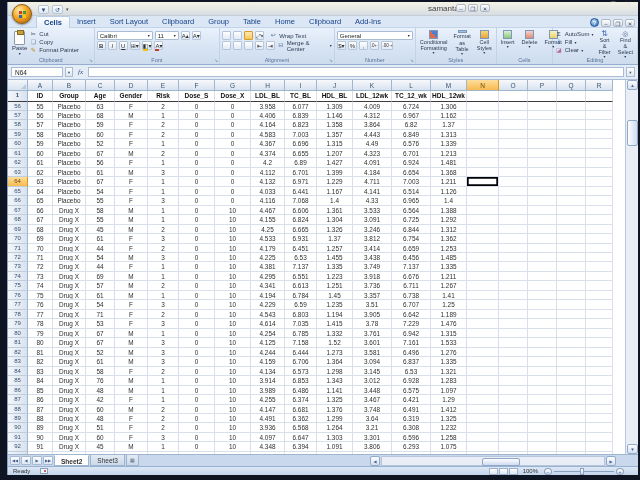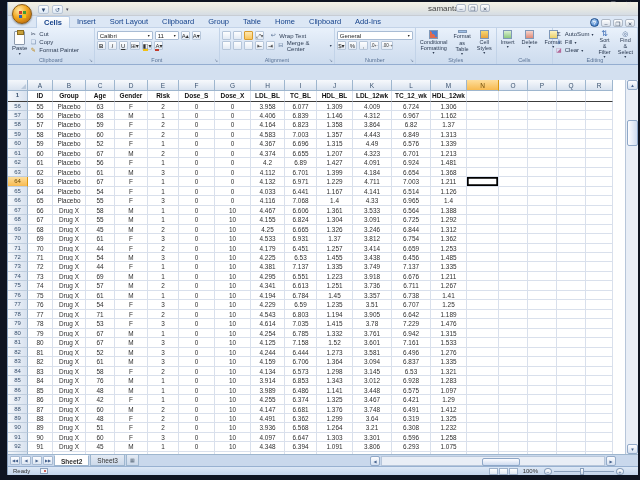--- a/index.html
+++ b/index.html
@@ -340,20 +340,27 @@
         <div class="stackbtn">
           <span class="icon7" style="font-size:7px;color:#44618d;">◎</span>
           <span>Find &amp; Select</span>
             <span style="font-size:4px;">▾</span>
         </div>
       </div>
       <div class="glabel">Editing</div>
     </div>
   </div>
 
+  <div class="fbar">
+    <span class="namebox">N64</span>
+    <span class="nb-drop">▼</span>
+    <span class="fx">fx</span>
+    <span class="finput"></span>
+    <span class="fexpand">▾</span>
+  </div>
 
   <div class="gridarea">
     <div class="colhdrs" id="col-headers">
       <div class="corner"></div>
     <div class="colhdr" style="width: 25px;">A</div>
         <div class="colhdr" style="width: 33px;">B</div>
         <div class="colhdr" style="width: 29px;">C</div>
         <div class="colhdr" style="width: 33px;">D</div>
         <div class="colhdr" style="width: 31px;">E</div>
         <div class="colhdr" style="width: 36px;">F</div>

